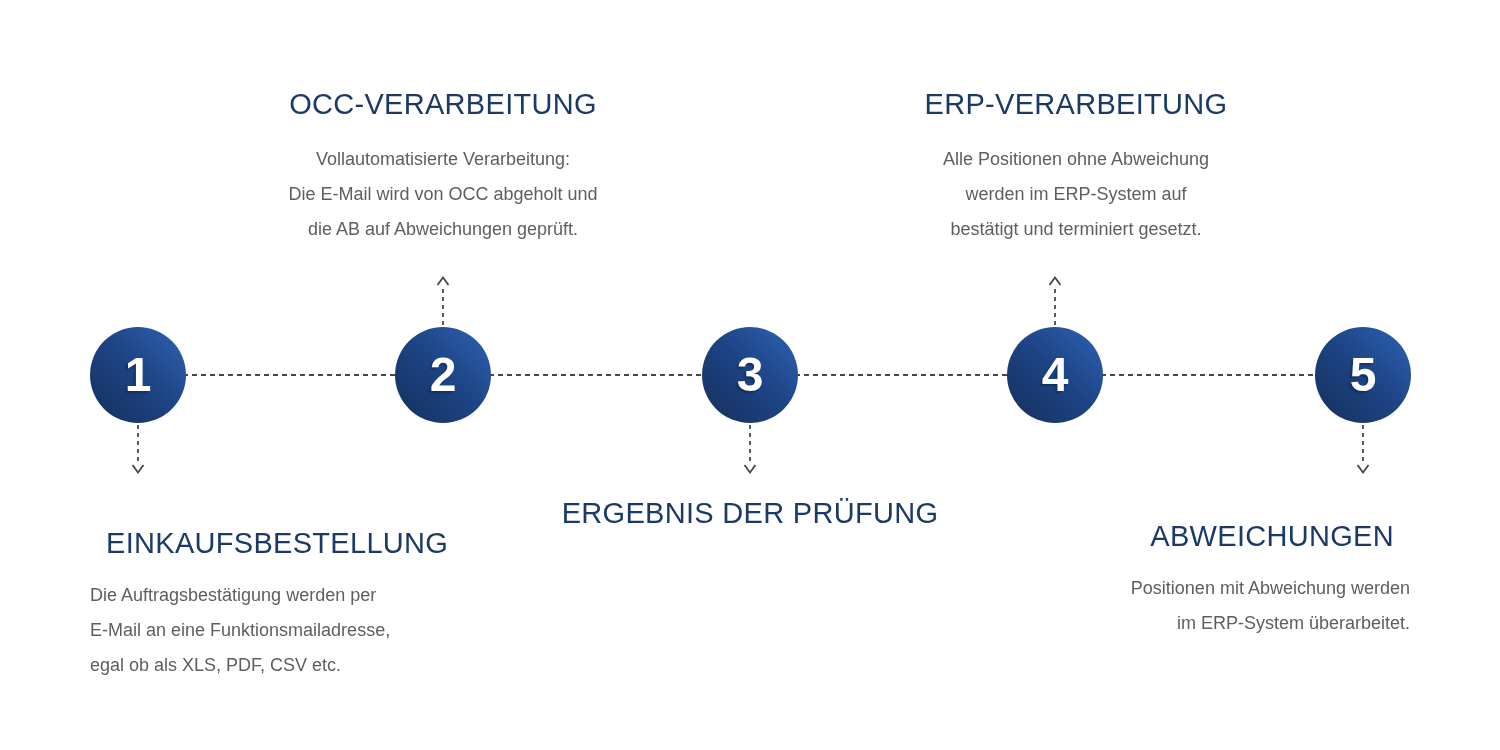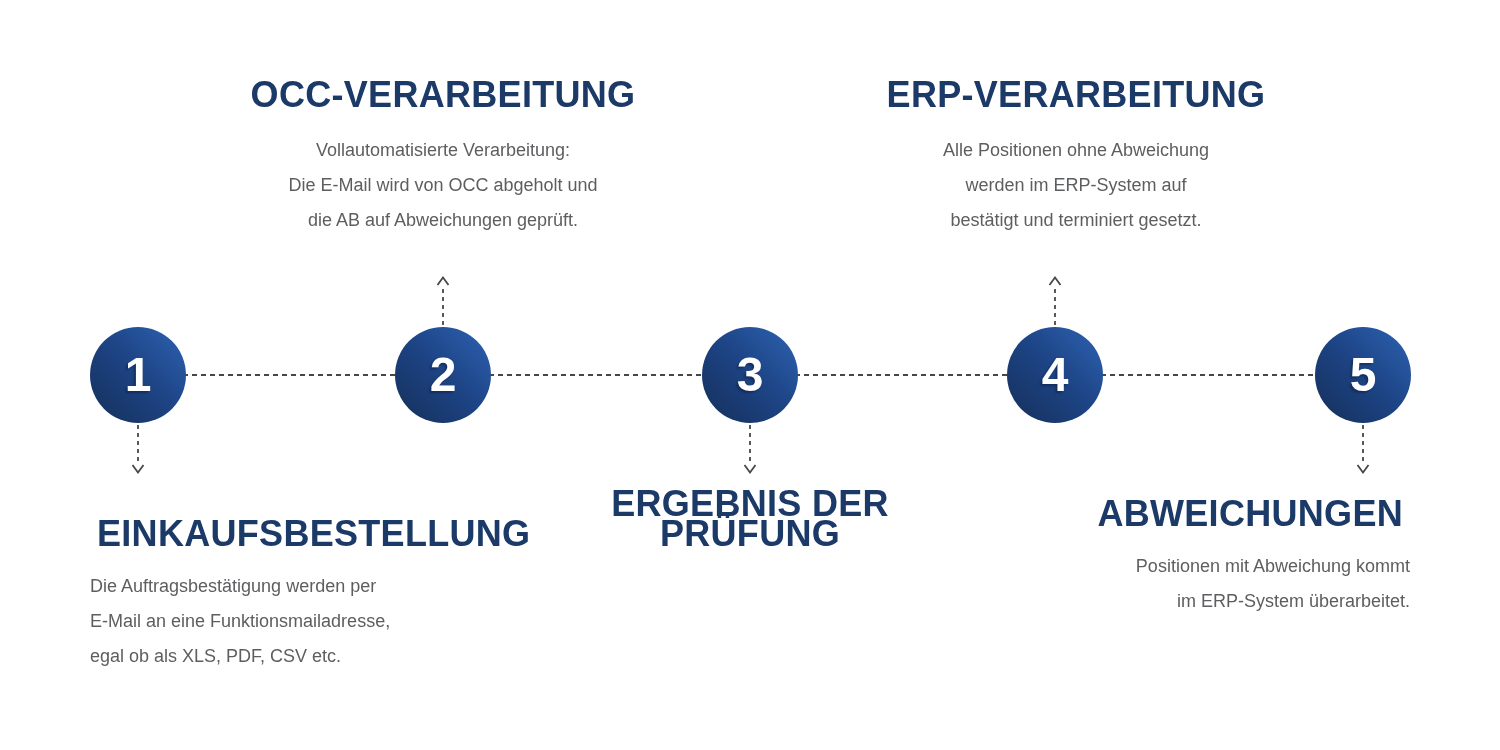--- a/index.html
+++ b/index.html
@@ -16,24 +16,24 @@
   .canvas {
     position: relative;
     width: 1500px;
     height: 750px;
     background: var(--background);
     font-family: "Liberation Sans", sans-serif;
     overflow: hidden;
   }
   .block { position: absolute; }
   .block h2 {
-    margin: 7px;
-    font-size: 36px;
+    margin: 16px;
+    font-size: 29px;
     line-height: 30px;
-    font-weight: bold;
+    font-weight: normal;
     letter-spacing: 0.3px;
     color: var(--navy);
     text-transform: uppercase;
   }
   .block p {
     margin: 0;
     font-size: 18px;
     line-height: 35px;
     color: var(--body_text);
     white-space: pre-line;
@@ -103,23 +103,23 @@
     <h2>EINKAUFSBESTELLUNG</h2>
     <p>Die Auftragsbestätigung werden per
 E-Mail an eine Funktionsmailadresse,
 egal ob als XLS, PDF, CSV etc.</p>
   </div>
 
   <div class="block bottom-block align-center" style="left:530px; top:482px; width:440px;">
     <h2>ERGEBNIS DER PRÜFUNG</h2>
   </div>
 
-  <div class="block bottom-block align-right" style="left:970px; top:492px; width:440px;">
+  <div class="block bottom-block align-right" style="left:970px; top:505px; width:440px;">
     <h2>ABWEICHUNGEN</h2>
-    <p>Positionen mit Abweichung kommt
+    <p>Positionen mit Abweichung werden
 im ERP-System überarbeitet.</p>
   </div>
 
   <div class="hline"></div>
 
   <div class="circle" style="left:90px;">
     <span>1</span>
   </div>
   <div class="circle" style="left:395px;">
     <span>2</span>

